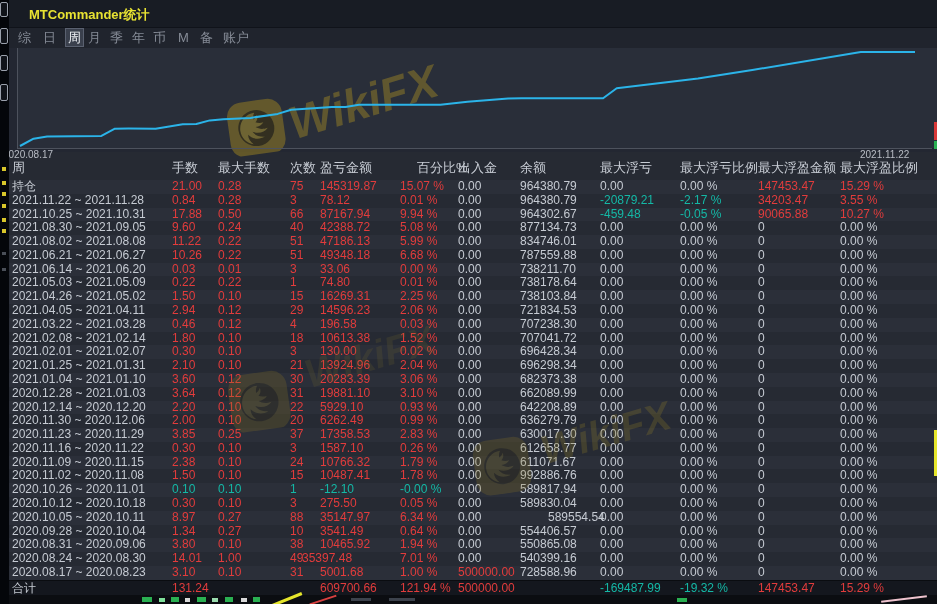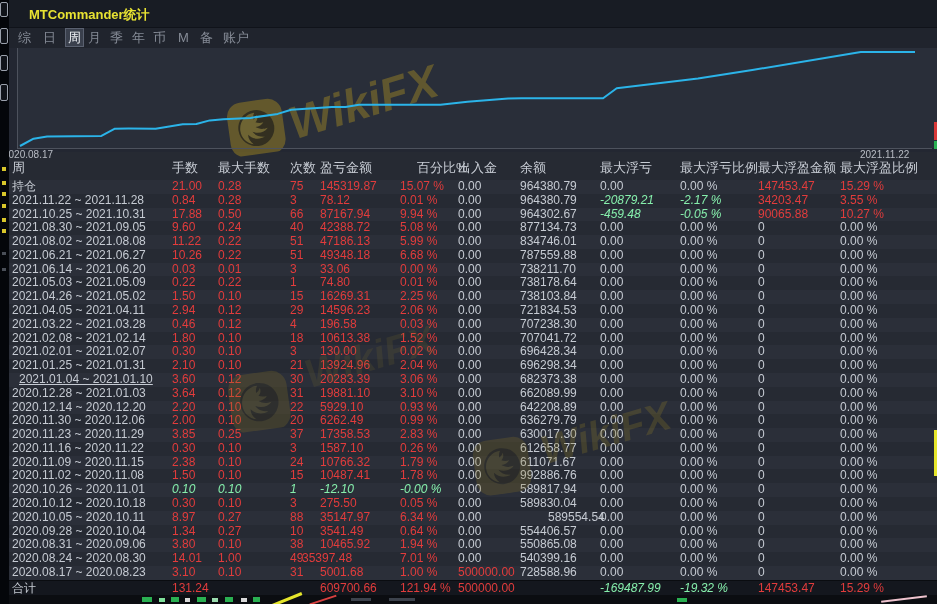--- a/index.html
+++ b/index.html
@@ -29,21 +29,21 @@
            color:#8d7a28;transform-origin:left bottom;white-space:pre;}
   
   .cell{position:absolute;white-space:pre;}
   #thead{position:absolute;left:9px;top:157px;width:928px;height:22px;font-size:13px;line-height:22px;color:#c9ced6;z-index:2;}
   #rows{position:absolute;left:9px;top:180px;width:928px;z-index:2;}
   .row{position:relative;height:13.79px;line-height:13.9px;font-size:12px;}
   .row:nth-child(odd){background:#2b2f39;}
   .row:nth-child(even){background:#262a33;}
   #total-row{position:absolute;left:9px;top:580px;width:928px;height:15px;background:#14171e;
              font-size:12px;line-height:15px;z-index:2;border-top:1px solid #0a0c10;}
-  .c-w{color:#c6cbd3;} .c-r{color:#e23c3c;} .c-g{color:#86efac;font-style:italic;}
+  .c-w{color:#c6cbd3;} .c-r{color:#e23c3c;} .c-g{color:#14b8a6;}
   
   #bottom-strip{position:absolute;left:9px;top:595px;width:928px;height:9px;background:#0b0d11;z-index:5;}
   .art{position:absolute;}
   .sliver{position:absolute;z-index:8;}
 </style>
 </head>
 <body>
 
 <div id="screen">
 
@@ -296,21 +296,21 @@
         <span class="cell c-r" style="left: 311px;">13924.96</span>
         <span class="cell c-r" style="left: 391px;">2.04 %</span>
         <span class="cell c-w" style="left: 449px;">0.00</span>
         <span class="cell c-w" style="left: 511px;">696298.34</span>
         <span class="cell c-w" style="left: 591px;">0.00</span>
         <span class="cell c-w" style="left: 671px;">0.00 %</span>
         <span class="cell c-w" style="left: 749px;">0</span>
         <span class="cell c-w" style="left: 831px;">0.00 %</span>
       </div>
       <div class="row">
-        <span class="cell c-w" style="left: 10px; text-decoration: underline;">2021.01.04 ~ 2021.01.10</span>
+        <span class="cell c-w" style="left: 3px;">2021.01.04 ~ 2021.01.10</span>
         <span class="cell c-r" style="left: 163px;">3.60</span>
         <span class="cell c-r" style="left: 209px;">0.12</span>
         <span class="cell c-r" style="left: 281px;">30</span>
         <span class="cell c-r" style="left: 311px;">20283.39</span>
         <span class="cell c-r" style="left: 391px;">3.06 %</span>
         <span class="cell c-w" style="left: 449px;">0.00</span>
         <span class="cell c-w" style="left: 511px;">682373.38</span>
         <span class="cell c-w" style="left: 591px;">0.00</span>
         <span class="cell c-w" style="left: 671px;">0.00 %</span>
         <span class="cell c-w" style="left: 749px;">0</span>

